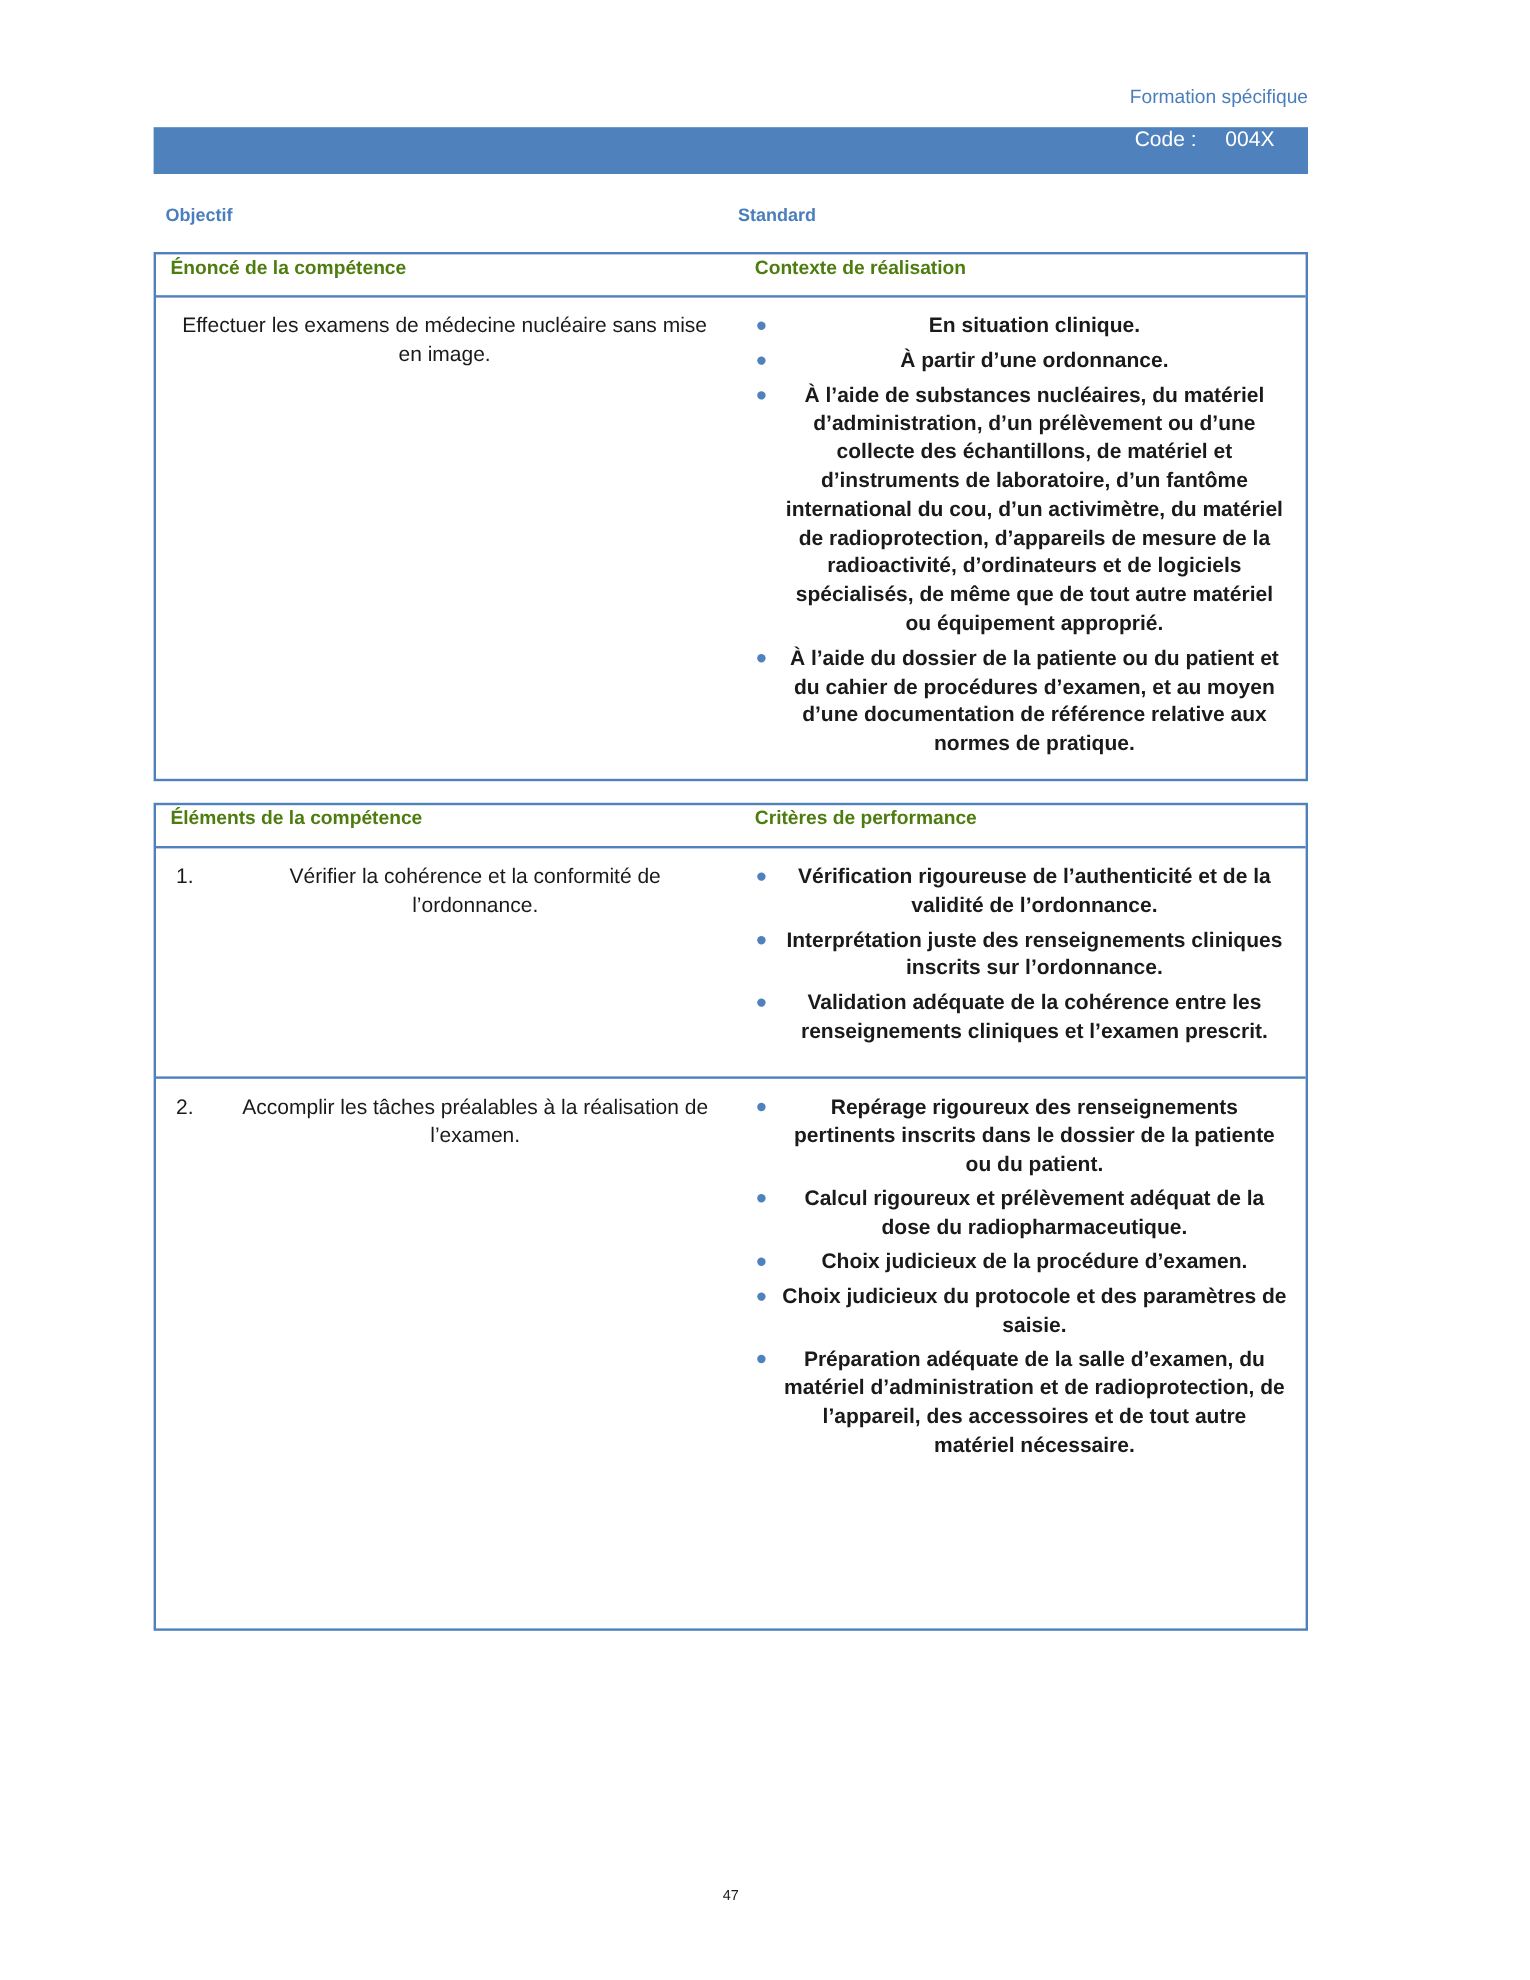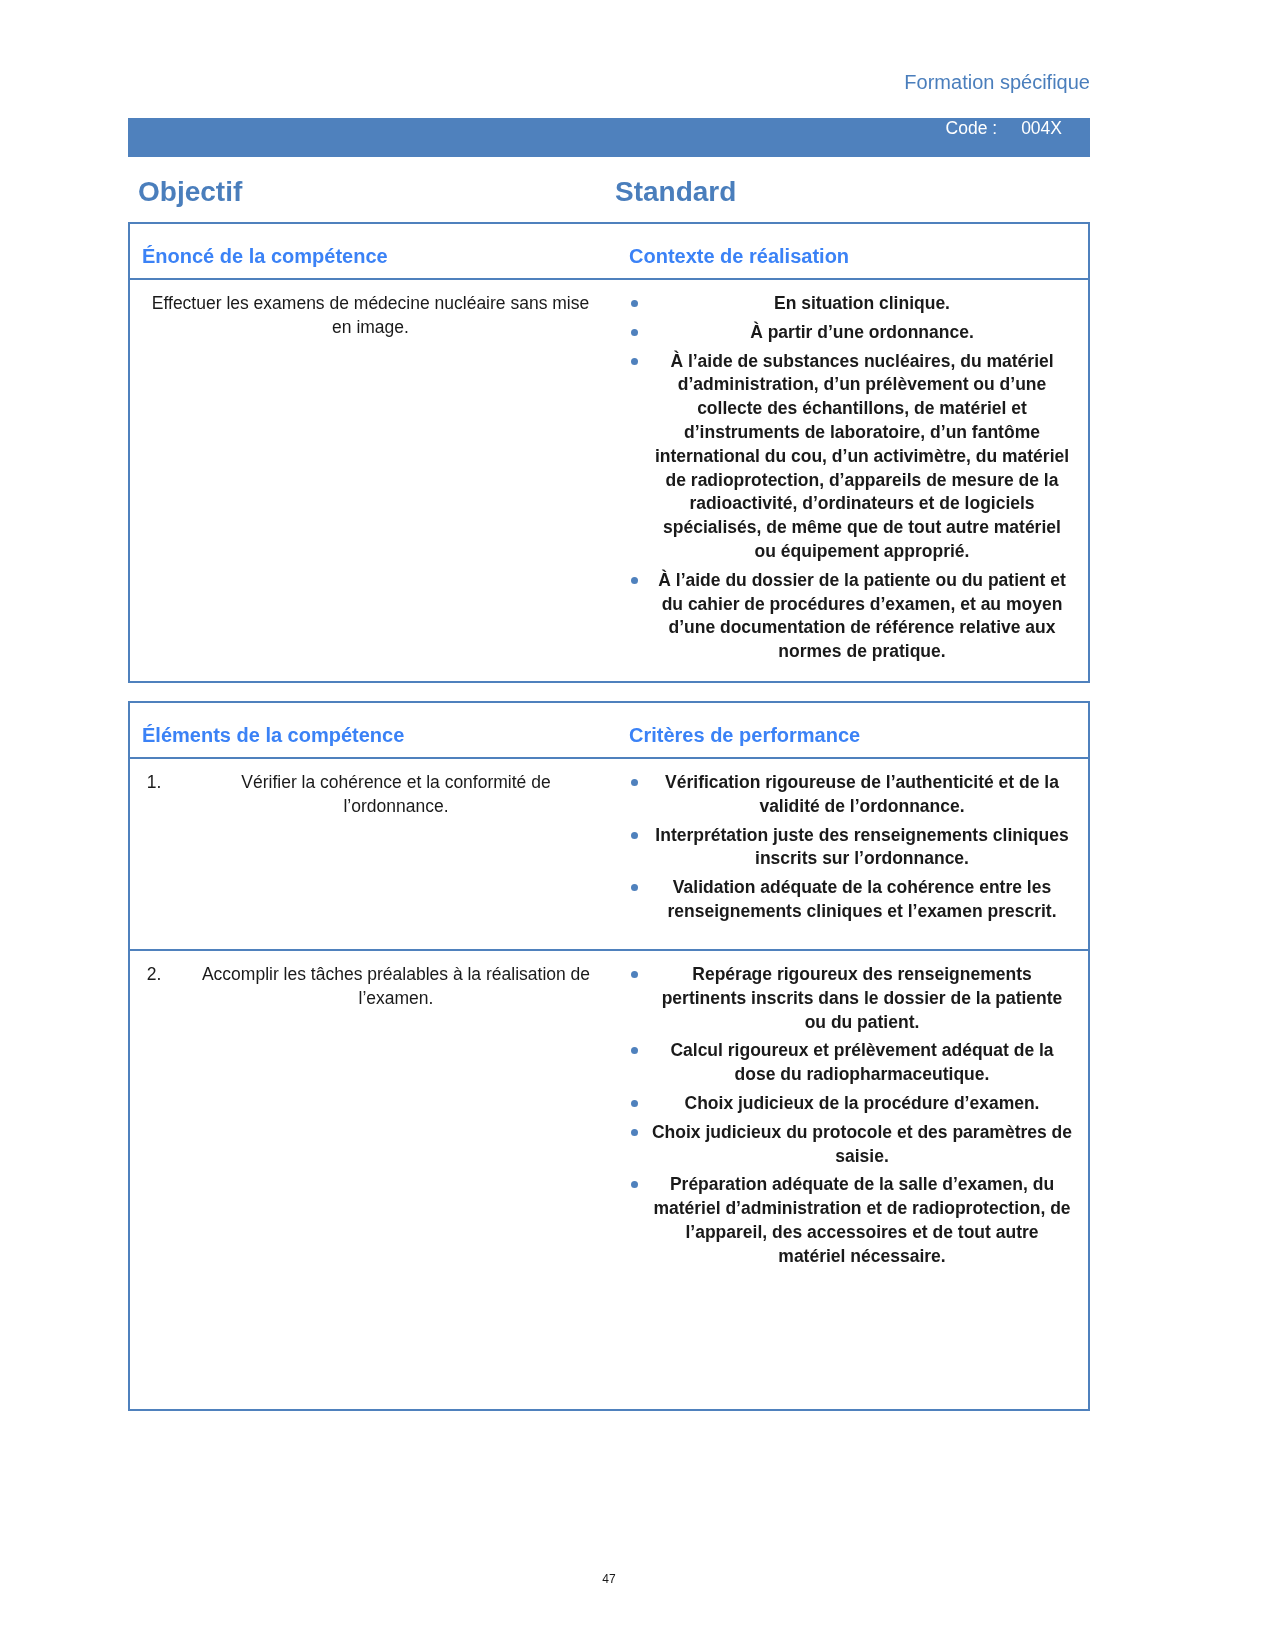--- a/index.html
+++ b/index.html
@@ -12,55 +12,55 @@
     background: #ffffff;
     font-family: "Liberation Sans", sans-serif;
     color: #1a1a1a;
     overflow: hidden;
   }
   .content { padding: 70px 185px 0 128px; }
 
   .top-label {
     text-align: right;
     color: #4a7ebc;
-    font-size: 20px;
+    font-size: 16px;
     line-height: 24px;
-    margin-bottom: 24px;
+    margin-bottom: 12px;
   }
 
   .code-bar {
     background: #4f81bd;
     color: #ffffff;
     height: 39px;
     display: flex;
     justify-content: flex-end;
     align-items: flex-start;
     padding-right: 28px;
     font-size: 17.5px;
   }
   .code-bar .code-label { margin-right: 24px; }
 
   .col-titles { display: flex; margin-top: 22px; margin-bottom: 18px; }
-  .col-title { color: #4a7ebc; font-weight: bold; font-size: 28px; line-height: 25px; }
+  .col-title { color: #4a7ebc; font-weight: bold; font-size: 15px; line-height: 25px; }
   .col-title.left { width: 487px; padding-left: 10px; }
 
   .tbl { border: 2px solid #4f81bd; background: #ffffff; }
   .tbl + .tbl { margin-top: 18px; }
 
   .tbl-header {
     display: grid;
     grid-template-columns: 487px 1fr;
     border-bottom: 2px solid #4f81bd;
   }
   .tbl-header .hcell {
     font-weight: bold;
-    font-size: 20px;
+    font-size: 16px;
     line-height: 24px;
-    padding: 20px 12px 10px 12px;
-    color: #3b82f6;
+    padding: 0 12px 10px 12px;
+    color: #4d7c0f;
   }
 
   .tbl-row { display: grid; grid-template-columns: 487px 1fr; text-align: center; }
   .tbl-row.divided { border-bottom: 2px solid #4f81bd; }
 
   .cell-left  { padding: 12px 18px 12px 12px; font-size: 17.5px; line-height: 23.8px; }
   .cell-right { padding: 12px 14px 12px 6px;  font-size: 17.5px; line-height: 23.8px; font-weight: bold; }
 
   .t1-body  { min-height: 396px; }
   .t2-row1  { min-height: 192px; }

